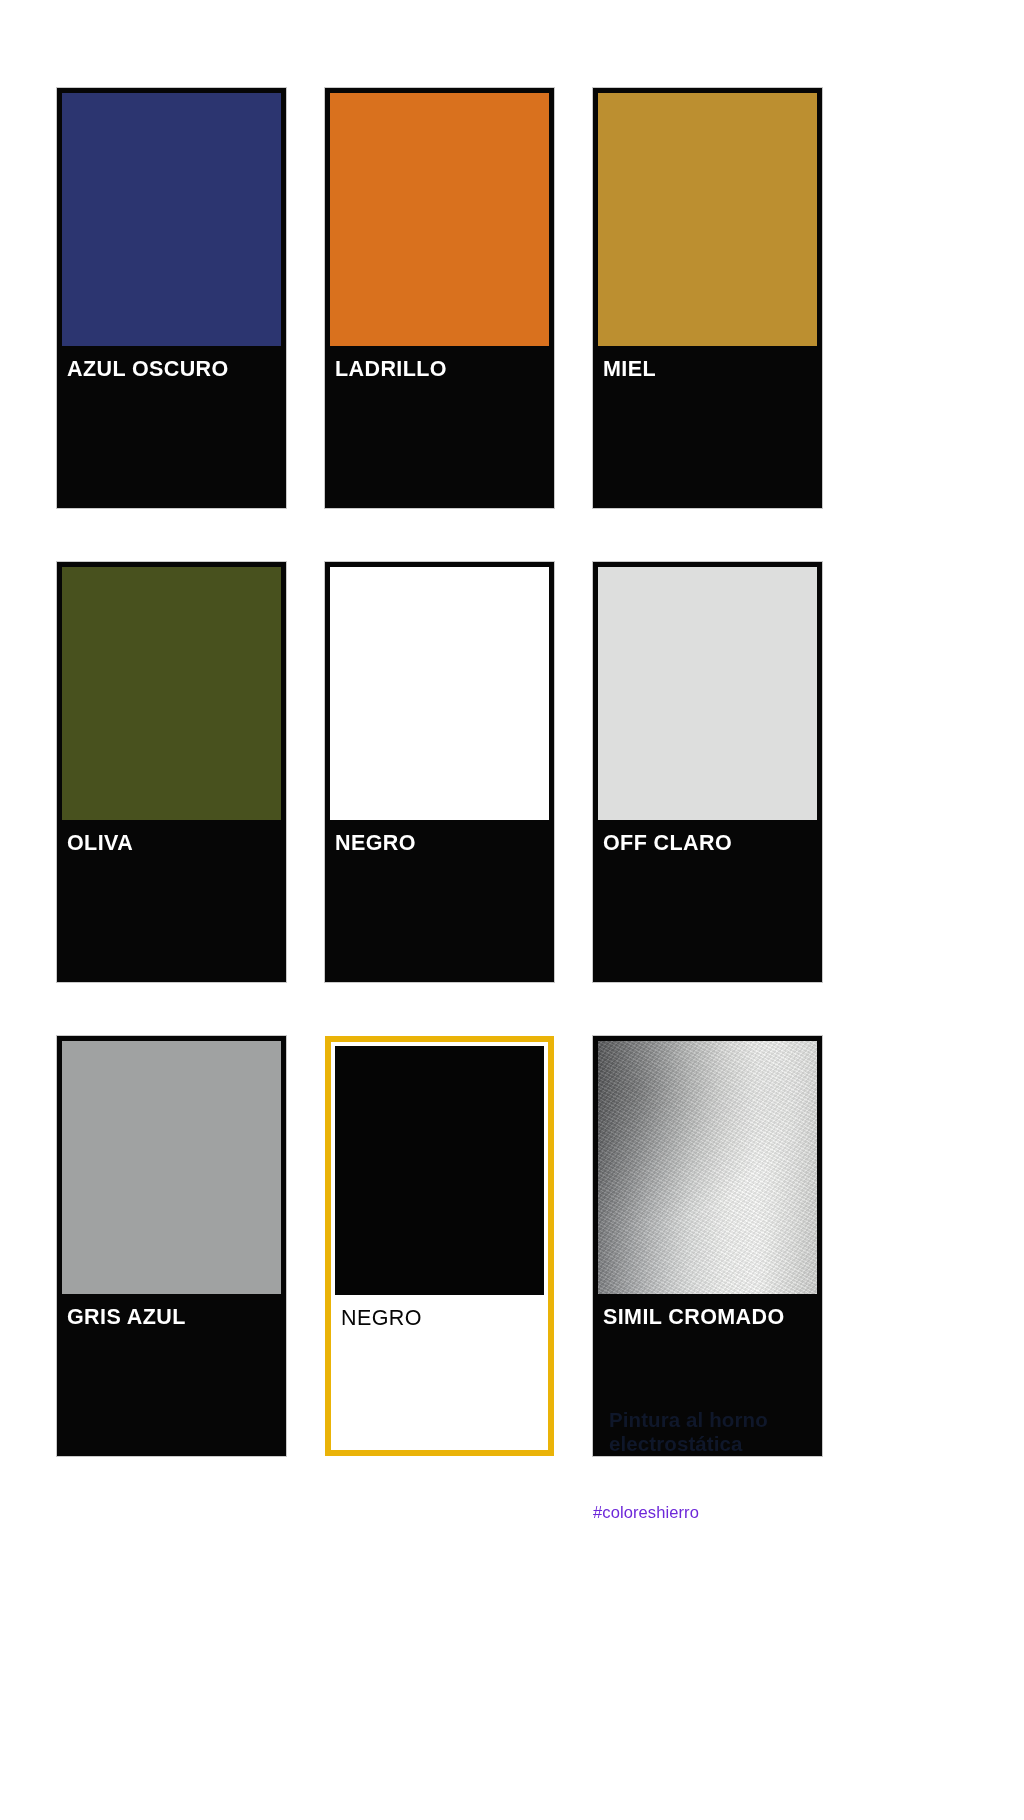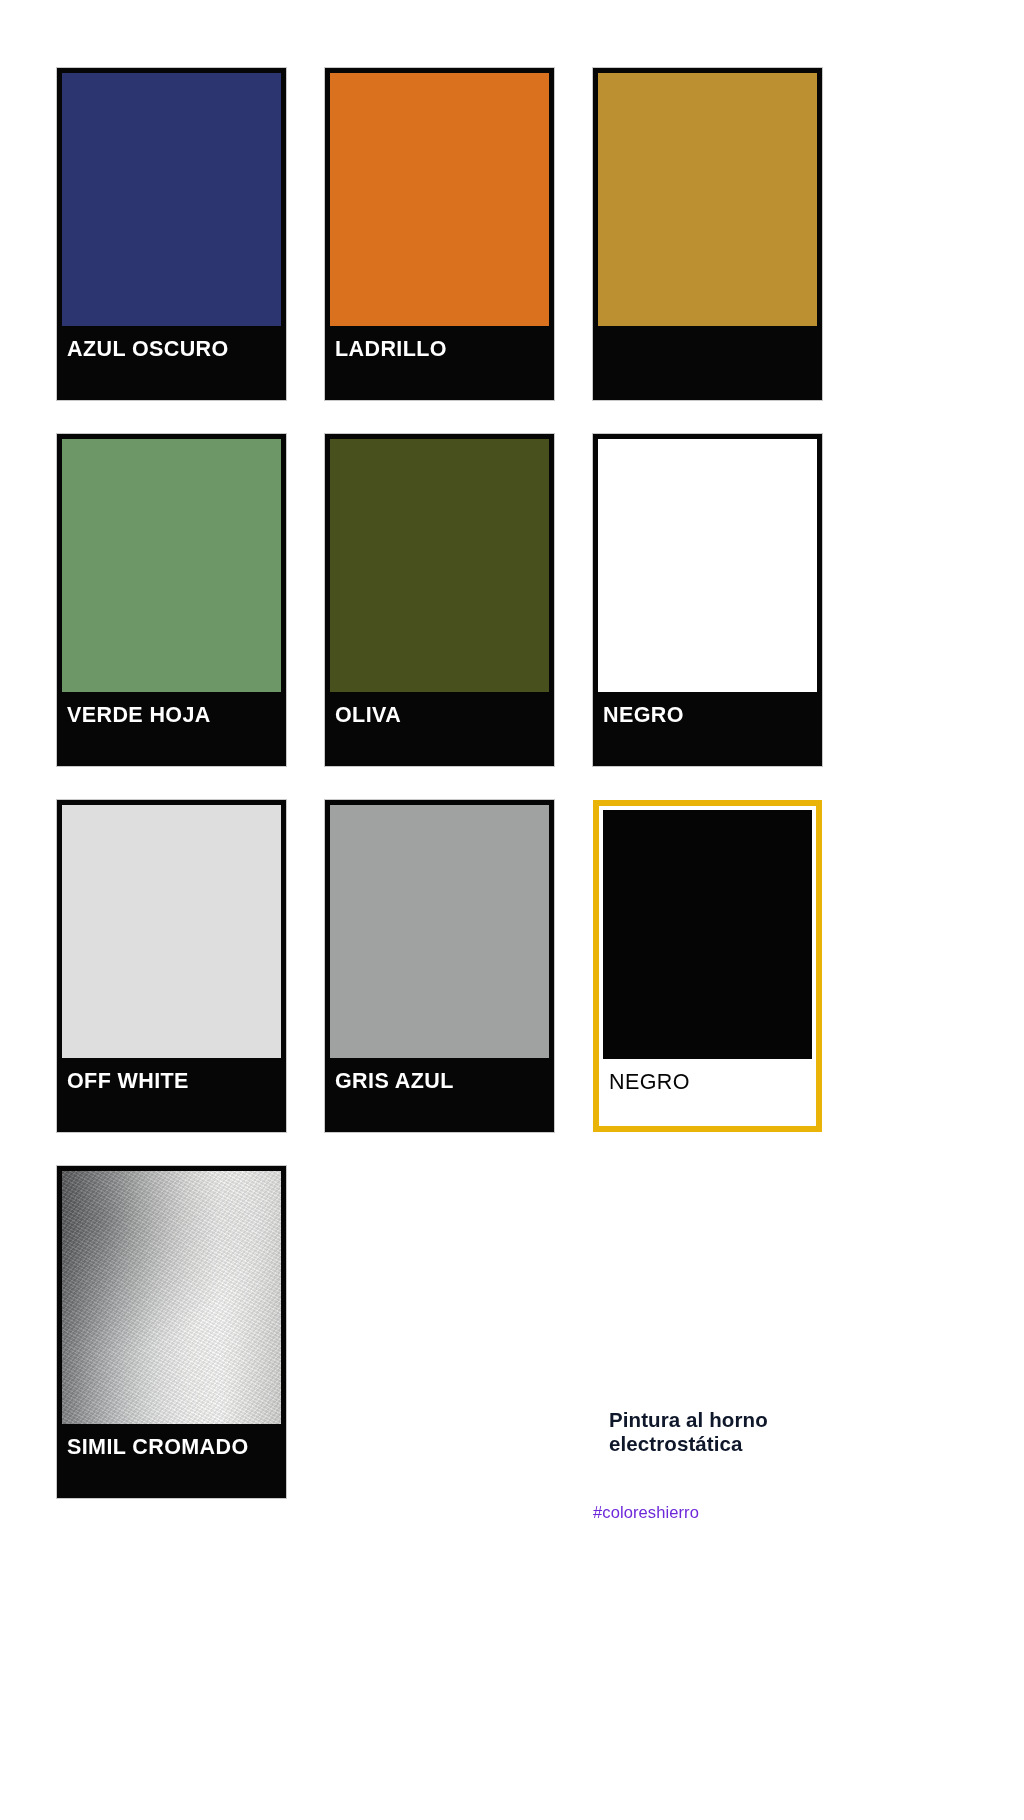--- a/index.html
+++ b/index.html
@@ -23,28 +23,29 @@
     width: 910px;
     display: grid;
     grid-template-columns: repeat(3, 229px);
     grid-column-gap: 39px;
     grid-row-gap: 34px;
   }
 
   
   .swatch-card {
     width: 229px;
-    height: 332px;
+    height: 420px;
     background: #060606;
     box-sizing: border-box;
     padding: 5px 5px 0 5px;
     display: flex;
     flex-direction: column;
     outline: 1px solid #c9c9c9;
     position: relative;
+    margin-top: 20px;
   }
 
   .swatch-chip {
     width: 100%;
     height: 253px;
     flex: none;
     box-sizing: border-box;
   }
 
   .swatch-label-band {
@@ -169,43 +170,40 @@
       </div>
     </div>
     <div class="swatch-card">
       <div class="swatch-chip" style="background: rgb(217, 113, 30);"></div>
       <div class="swatch-label-band">
         <span class="swatch-label">LADRILLO</span>
       </div>
     </div>
     <div class="swatch-card">
       <div class="swatch-chip" style="background: rgb(188, 143, 48);"></div>
-    </div>
-    <div class="swatch-card">
-      <div class="swatch-chip" style="background: rgb(109, 151, 103);"></div>
-      <div class="swatch-label-band">
-        <span class="swatch-label">VERDE HOJA</span>
+      <div class="swatch-label-band">
+        <span class="swatch-label">MIEL</span>
       </div>
     </div>
     <div class="swatch-card">
       <div class="swatch-chip" style="background: rgb(72, 81, 30);"></div>
       <div class="swatch-label-band">
         <span class="swatch-label">OLIVA</span>
       </div>
     </div>
     <div class="swatch-card">
       <div class="swatch-chip" style="background: rgb(255, 255, 255);"></div>
       <div class="swatch-label-band">
         <span class="swatch-label">NEGRO</span>
       </div>
     </div>
     <div class="swatch-card">
       <div class="swatch-chip" style="background: rgb(221, 222, 221);"></div>
       <div class="swatch-label-band">
-        <span class="swatch-label">OFF WHITE</span>
+        <span class="swatch-label">OFF CLARO</span>
       </div>
     </div>
     <div class="swatch-card">
       <div class="swatch-chip" style="background: rgb(160, 162, 162);"></div>
       <div class="swatch-label-band">
         <span class="swatch-label">GRIS AZUL</span>
       </div>
     </div>
     <div class="swatch-card inverted">
       <div class="swatch-chip" style="background: rgb(5, 5, 5);"></div>

